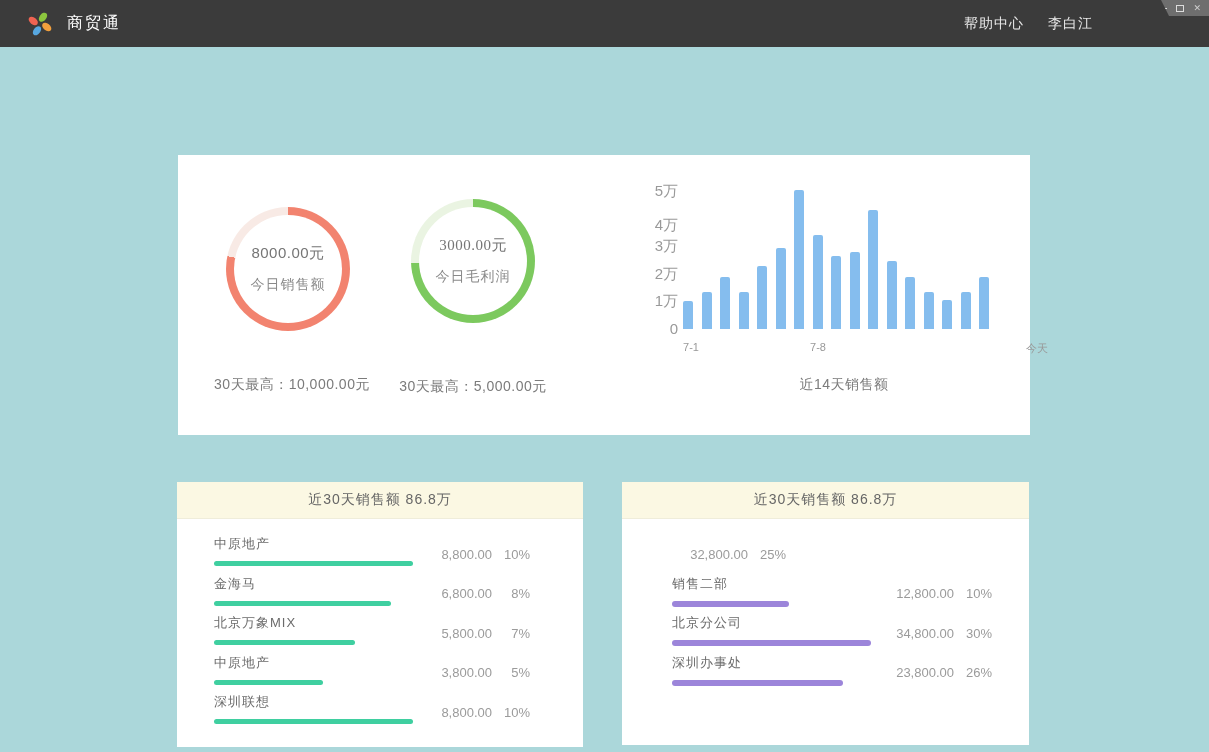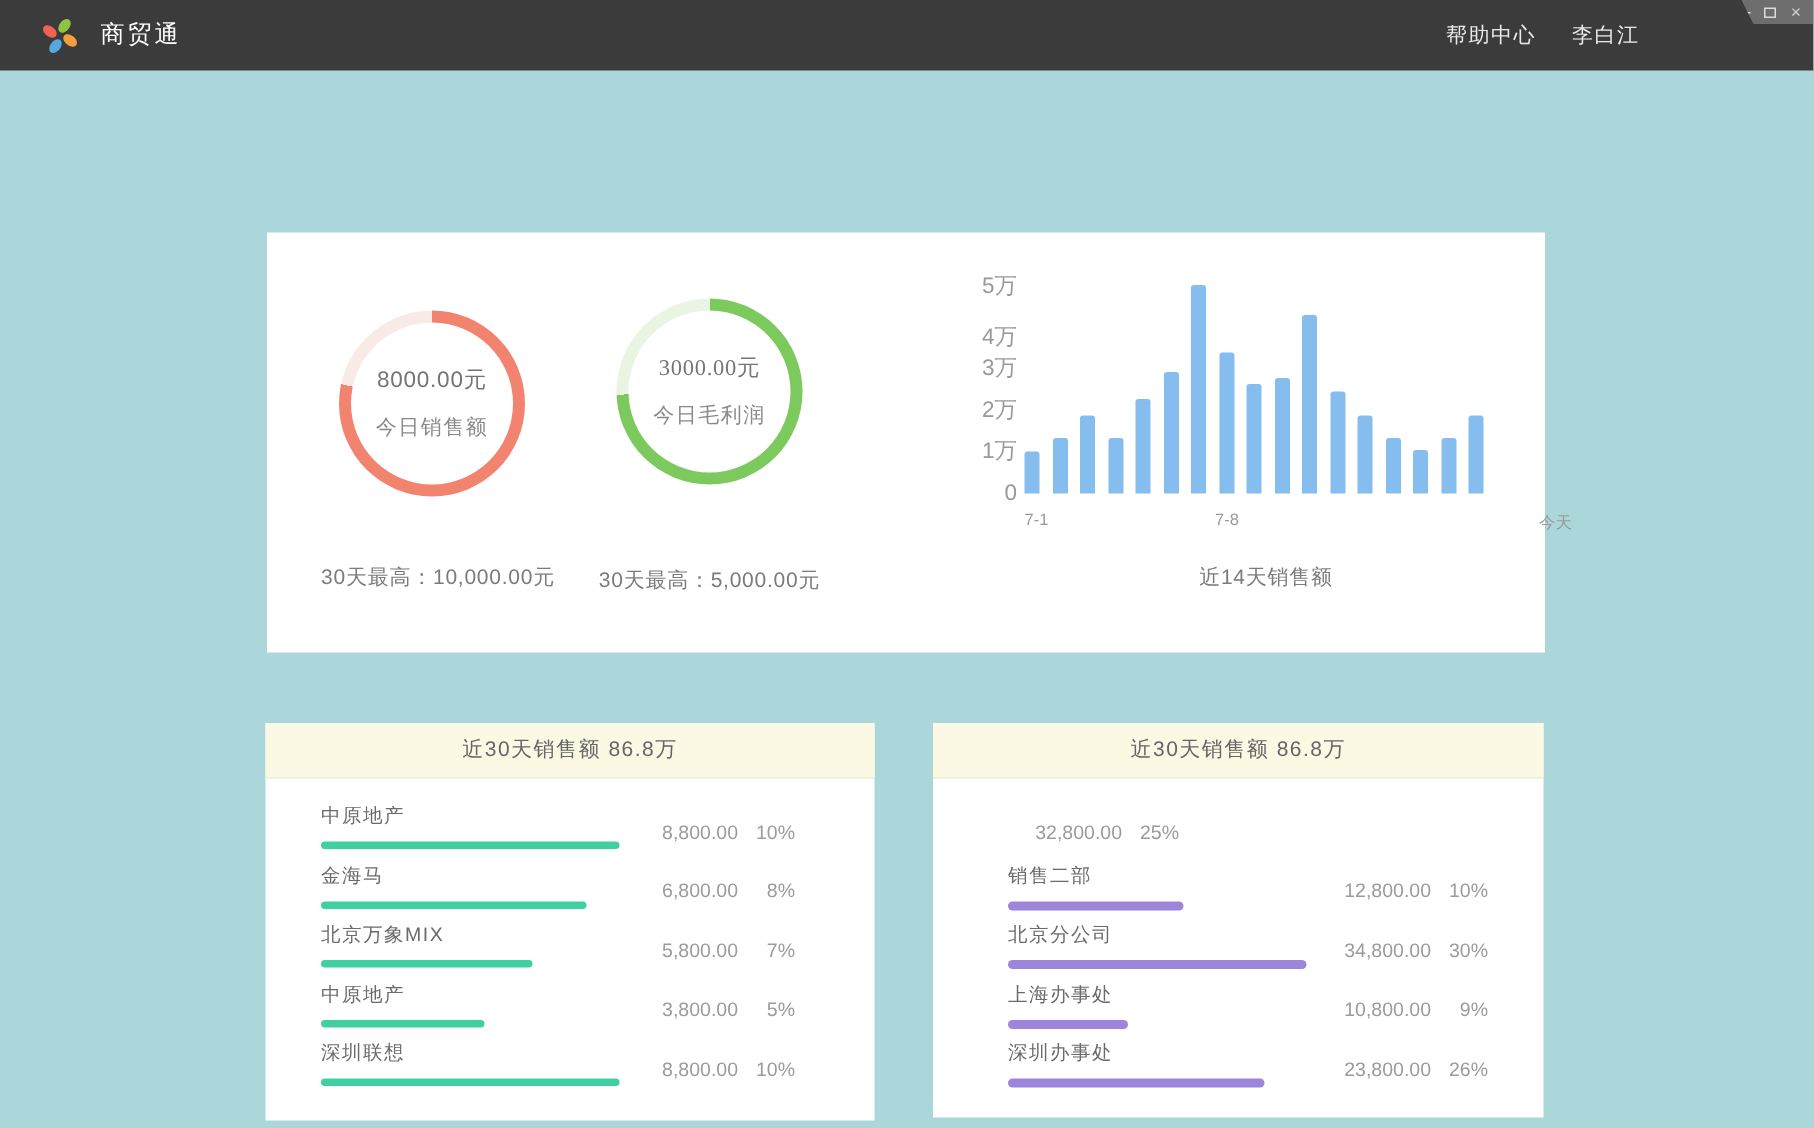--- a/index.html
+++ b/index.html
@@ -234,30 +234,20 @@
       <div class="lrow-left">
         <div class="lrow-label">北京分公司</div>
         <div class="pbar" style="width: 100%; background: rgb(156, 133, 218);"></div>
       </div>
       <div class="lrow-right">
         <span class="amt">34,800.00</span>
         <span class="pct">30%</span>
       </div>
     </div>
 
-    <div class="lrow">
-      <div class="lrow-left">
-        <div class="lrow-label">上海办事处</div>
-        <div class="pbar" style="width: 40%; background: rgb(156, 133, 218);"></div>
-      </div>
-      <div class="lrow-right">
-        <span class="amt">10,800.00</span>
-        <span class="pct">9%</span>
-      </div>
-    </div>
 
     <div class="lrow">
       <div class="lrow-left">
         <div class="lrow-label">深圳办事处</div>
         <div class="pbar" style="width: 86%; background: rgb(156, 133, 218);"></div>
       </div>
       <div class="lrow-right">
         <span class="amt">23,800.00</span>
         <span class="pct">26%</span>
       </div>

